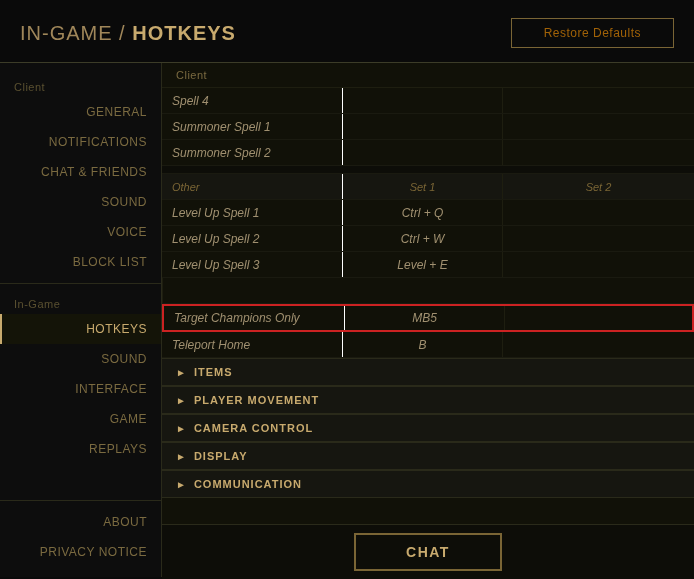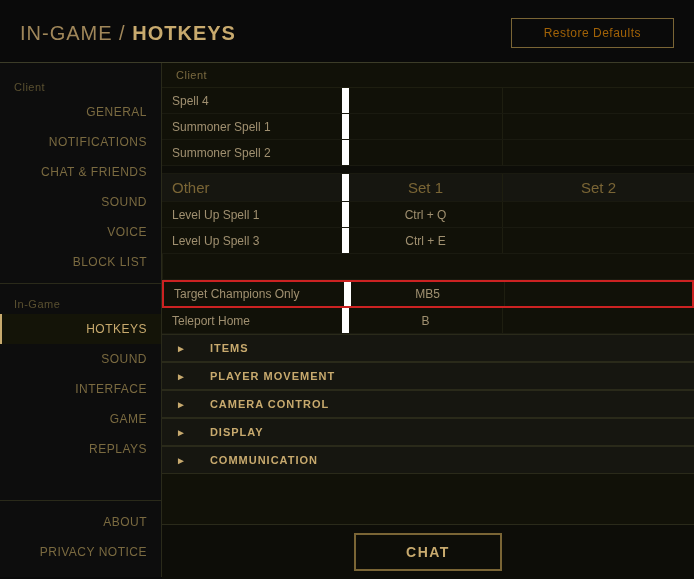--- a/index.html
+++ b/index.html
@@ -117,39 +117,40 @@
     }
     .table-row.header-row {
       background-color: #161610;
     }
     .table-cell {
       padding: 5px 10px;
       display: flex;
       align-items: center;
       color: #a09070;
       font-size: 12px;
+      font-style: italic;
     }
     .table-cell.name-col {
       width: 180px;
       min-width: 180px;
     }
     .table-cell.set1-col {
       width: 160px;
       min-width: 160px;
-      border-left: 7px solid #ffffff;
+      border-left: 1px solid #ffffff;
       justify-content: center;
     }
     .table-cell.set2-col {
       flex: 1;
       border-left: 1px solid #1e1e10;
       justify-content: center;
     }
     .table-cell.col-header {
       color: #7a6535;
-      font-size: 15px;
+      font-size: 11px;
     }
 
     
     .table-row.highlighted {
       border: 2px solid #cc2222;
       background-color: #111108;
     }
 
     
     .table-row.spacer {
@@ -171,21 +172,20 @@
     .section-arrow {
       color: #c8aa6e;
       margin-right: 8px;
       font-size: 10px;
     }
     .section-label {
       color: #c8aa6e;
       font-size: 11px;
       letter-spacing: 1px;
       font-weight: 700;
-      margin-left: 16px;
     }
     .done-btn {
       background: transparent;
       border: 2px solid #7a6535;
       color: #c8aa6e;
       padding: 9px 50px;
       font-size: 14px;
       font-weight: 700;
       letter-spacing: 1.5px;
       cursor: pointer;
@@ -267,22 +267,27 @@
         <div class="table-cell set1-col col-header">Set 1</div>
         <div class="table-cell set2-col col-header">Set 2</div>
       </div>
 
       <div class="table-row">
         <div class="table-cell name-col">Level Up Spell 1</div>
         <div class="table-cell set1-col">Ctrl + Q</div>
         <div class="table-cell set2-col"></div>
       </div>
       <div class="table-row">
+        <div class="table-cell name-col">Level Up Spell 2</div>
+        <div class="table-cell set1-col">Ctrl + W</div>
+        <div class="table-cell set2-col"></div>
+      </div>
+      <div class="table-row">
         <div class="table-cell name-col">Level Up Spell 3</div>
-        <div class="table-cell set1-col">Ctrl + E</div>
+        <div class="table-cell set1-col">Level + E</div>
         <div class="table-cell set2-col"></div>
       </div>
       <div class="table-row">
         <div class="table-cell set2-col"></div>
       </div>
 
       <div class="table-row highlighted">
         <div class="table-cell name-col">Target Champions Only</div>
         <div class="table-cell set1-col">MB5</div>
         <div class="table-cell set2-col"></div>

